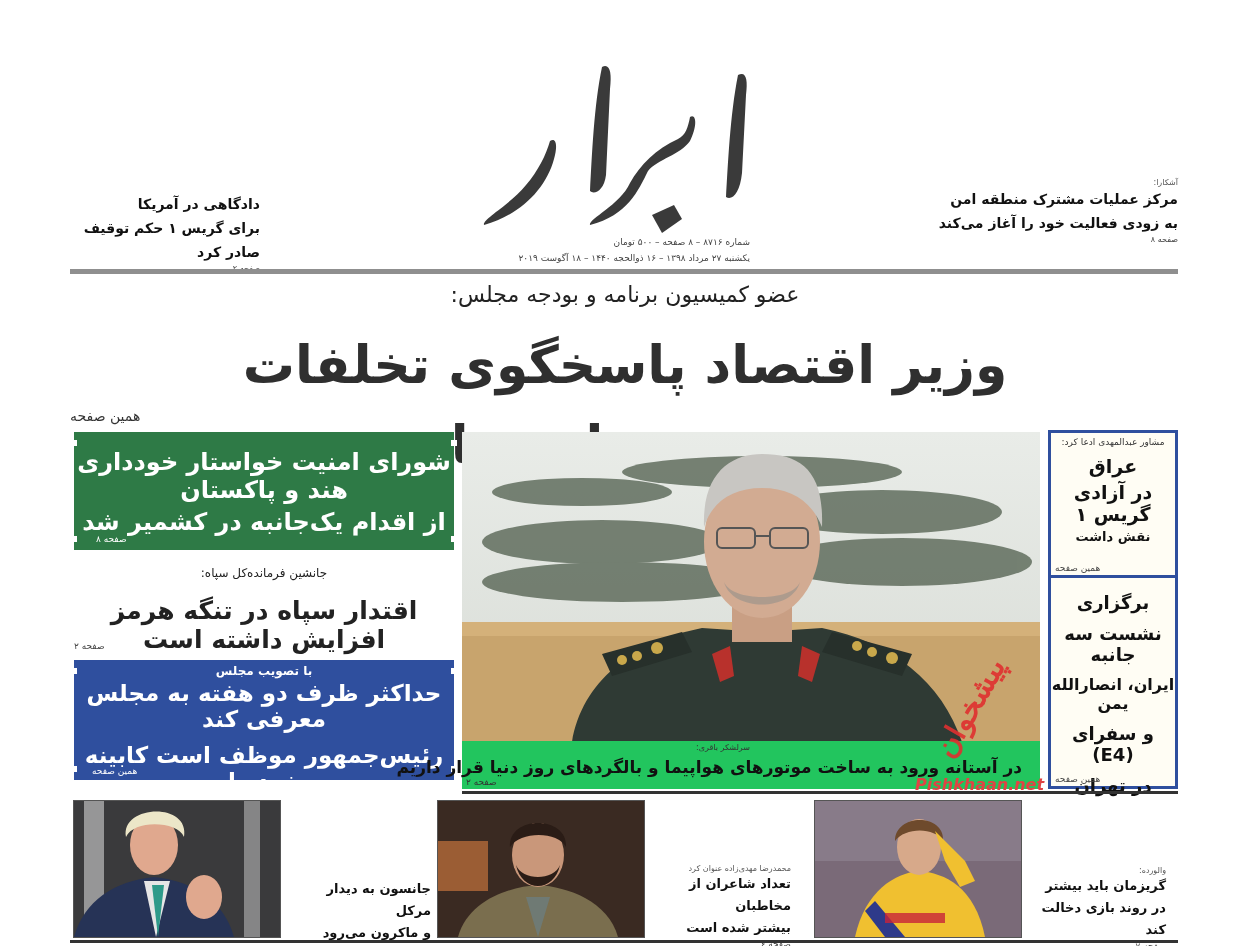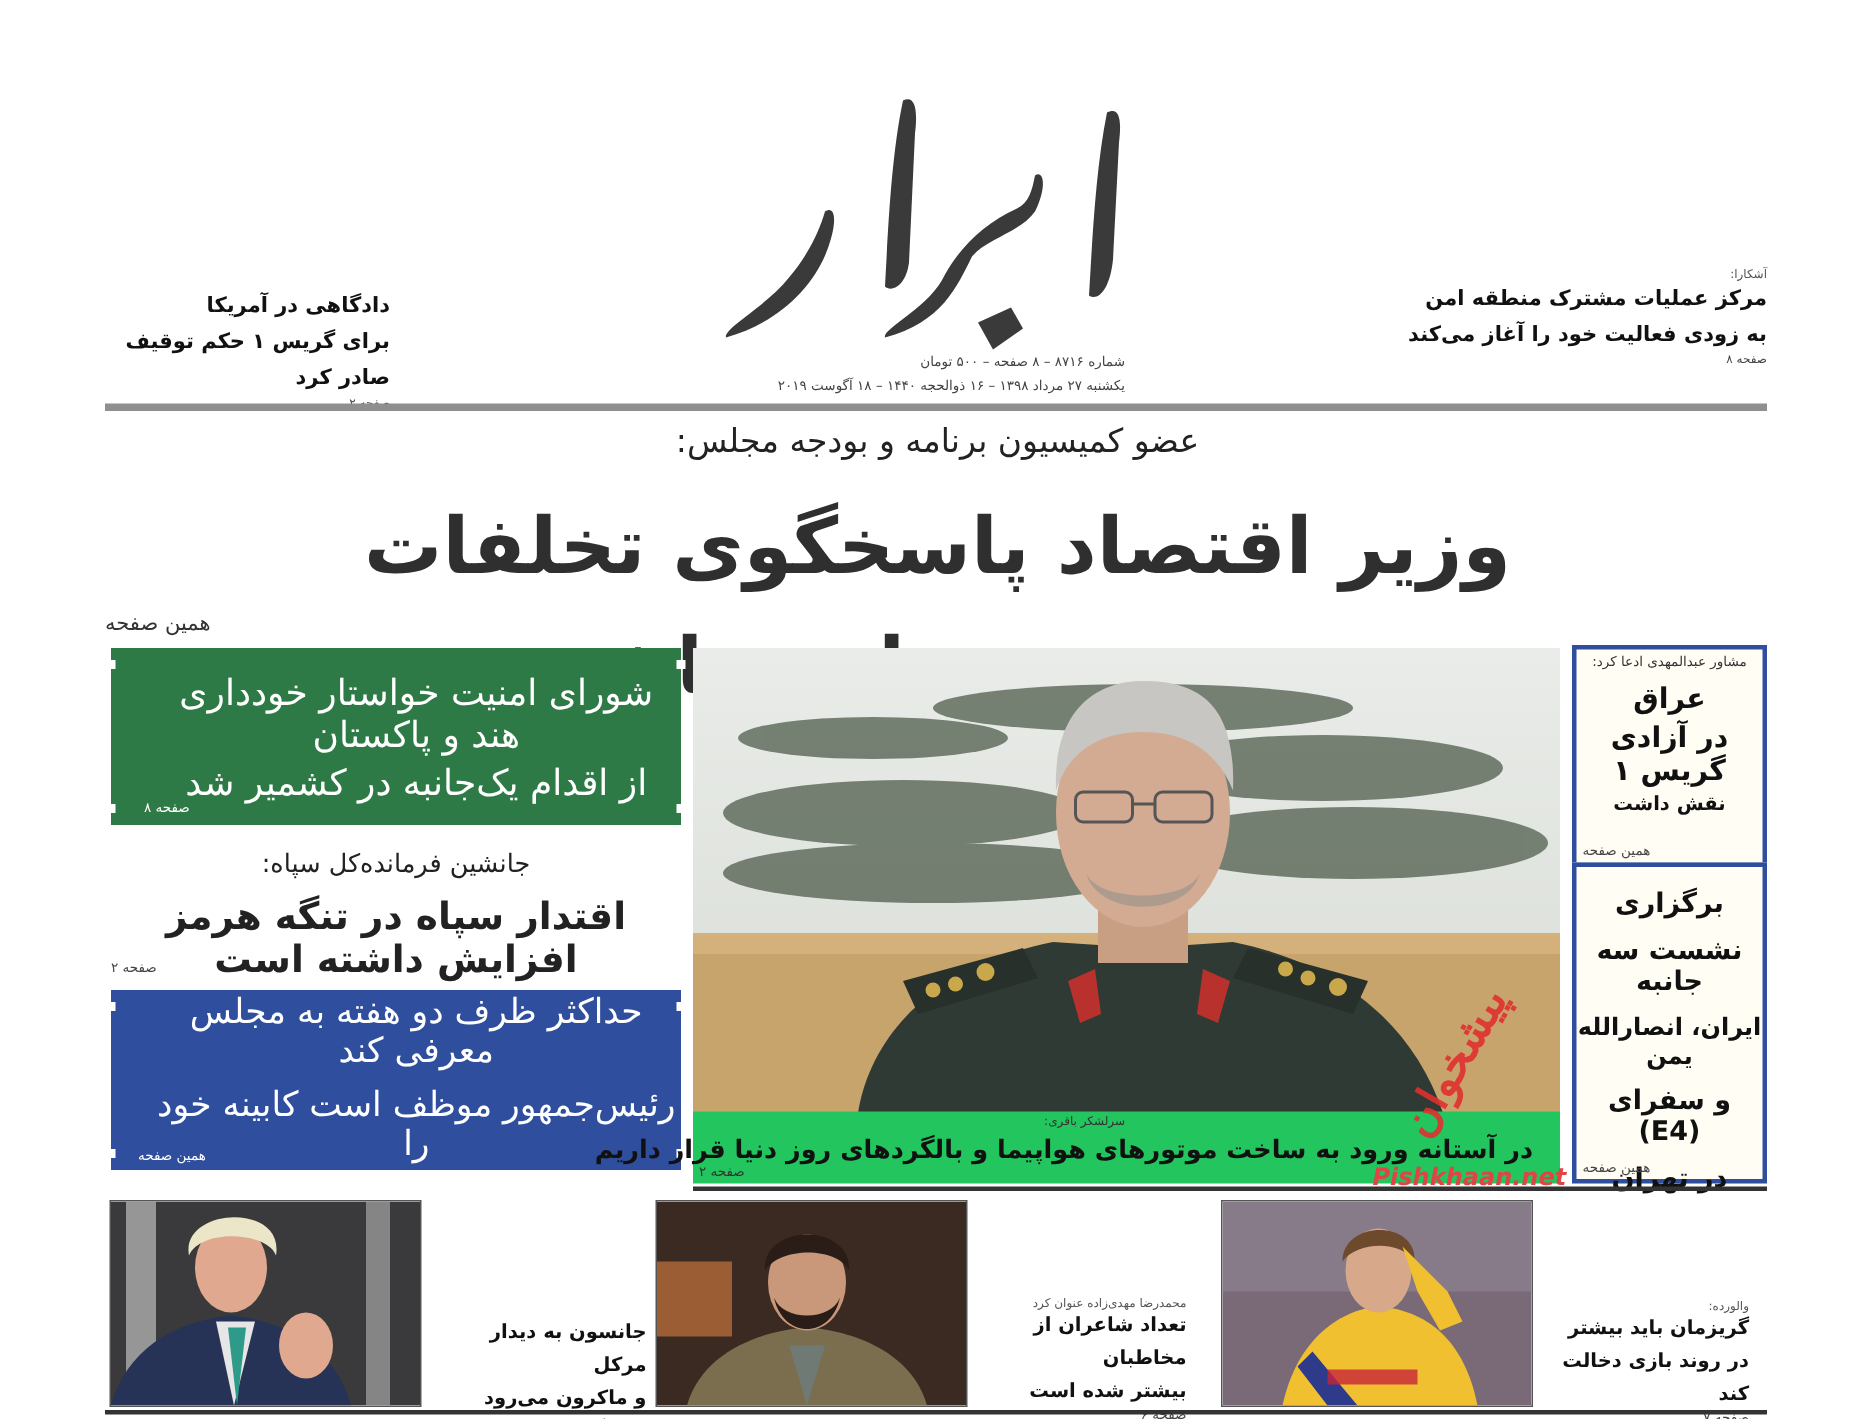--- a/index.html
+++ b/index.html
@@ -23,21 +23,21 @@
   
   #supertitle { left:60px; width:1130px; top:282px; font-size:22px; color:#222; direction:rtl; text-align:center; }
   #main-headline { left:60px; width:1130px; top:325px; font-size:52px; font-weight:900; color:#2f2f2f;
                    direction:rtl; text-align:center; letter-spacing:-1px; line-height:80px; }
   #headline-page { left:70px; top:408px; font-size:14px; color:#333; direction:rtl; }
 
   
   .box-green { background:#2e7a46; color:#fff; }
   .box-blue { background:#2f4f9e; color:#fff; }
   .corner { position:absolute; width:6px; height:6px; background:#fff; }
-  .box-title { font-weight:normal; direction:rtl; text-align:center;padding-left:27px; }
+  .box-title { font-weight:bold; direction:rtl; text-align:center; }
 
   
   .rbox { border:3px solid #2f4f9e; background:#fffdf4; }
   .rbox .kicker { font-size:9px; color:#333; direction:rtl; text-align:center; margin-top:4px; }
   .rbox .title { font-weight:bold; direction:rtl; text-align:center; color:#111; }
   .rbox .page { font-size:9px; color:#444; direction:rtl; text-align:left; position:absolute; left:4px; bottom:2px; }
 
   
   #main-photo { left:462px; top:432px; width:578px; height:310px; overflow:hidden; }
   #photo-caption { left:462px; top:741px; width:578px; height:48px; background:#22c55e; }
@@ -100,29 +100,30 @@
 <div class="abs box-green" style="left:74px; top:432px; width:380px; height:118px;">
   <span class="corner" style="left:-3px; top:8px;"></span>
   <span class="corner" style="right:-3px; top:8px;"></span>
   <span class="corner" style="left:-3px; bottom:8px;"></span>
   <span class="corner" style="right:-3px; bottom:8px;"></span>
   <div class="box-title" style="font-size:24px; margin-top:16px;">شورای امنیت خواستار خودداری هند و پاکستان</div>
   <div class="box-title" style="font-size:24px; margin-top:4px;">از اقدام یک‌جانبه در کشمیر شد</div>
   <div class="abs" style="left:22px; bottom:6px; font-size:9px; direction:rtl;">صفحه ۸</div>
 </div>
 
-<div class="abs rtl ctr" style="left:74px; top:566px; width:380px; font-size:17px; color:#222;">جانشین فرمانده‌کل سپاه:</div>
+<div class="abs rtl ctr" style="left:74px; top:566px; width:380px; font-size:12px; color:#222;">جانشین فرمانده‌کل سپاه:</div>
 <div class="abs rtl ctr bold" style="left:74px; top:596px; width:380px; font-size:25px; color:#222;">اقتدار سپاه در تنگه هرمز افزایش داشته است</div>
 <div class="abs rtl" style="left:74px; top:641px; font-size:9px; color:#444;">صفحه ۲</div>
 
 <div class="abs box-blue" style="left:74px; top:660px; width:380px; height:120px;">
   <span class="corner" style="left:-3px; top:8px;"></span>
   <span class="corner" style="right:-3px; top:8px;"></span>
   <span class="corner" style="left:-3px; bottom:8px;"></span>
   <span class="corner" style="right:-3px; bottom:8px;"></span>
+  <div class="box-title" style="font-size:12px; margin-top:4px;">با تصویب مجلس</div>
   <div class="box-title" style="font-size:23px; margin-top:2px;">حداکثر ظرف دو هفته به مجلس معرفی کند</div>
   <div class="box-title" style="font-size:23px; margin-top:10px;">رئیس‌جمهور موظف است کابینه خود را</div>
   <div class="abs" style="left:18px; bottom:4px; font-size:9px; direction:rtl;">همین صفحه</div>
 </div>
 
 <div id="main-photo" class="abs">
   <svg width="578" height="310" viewBox="0 0 578 310">
     <defs>
       <linearGradient id="bgG" x1="0" y1="0" x2="0" y2="1">
         <stop offset="0" stop-color="#e9ece8"></stop>

